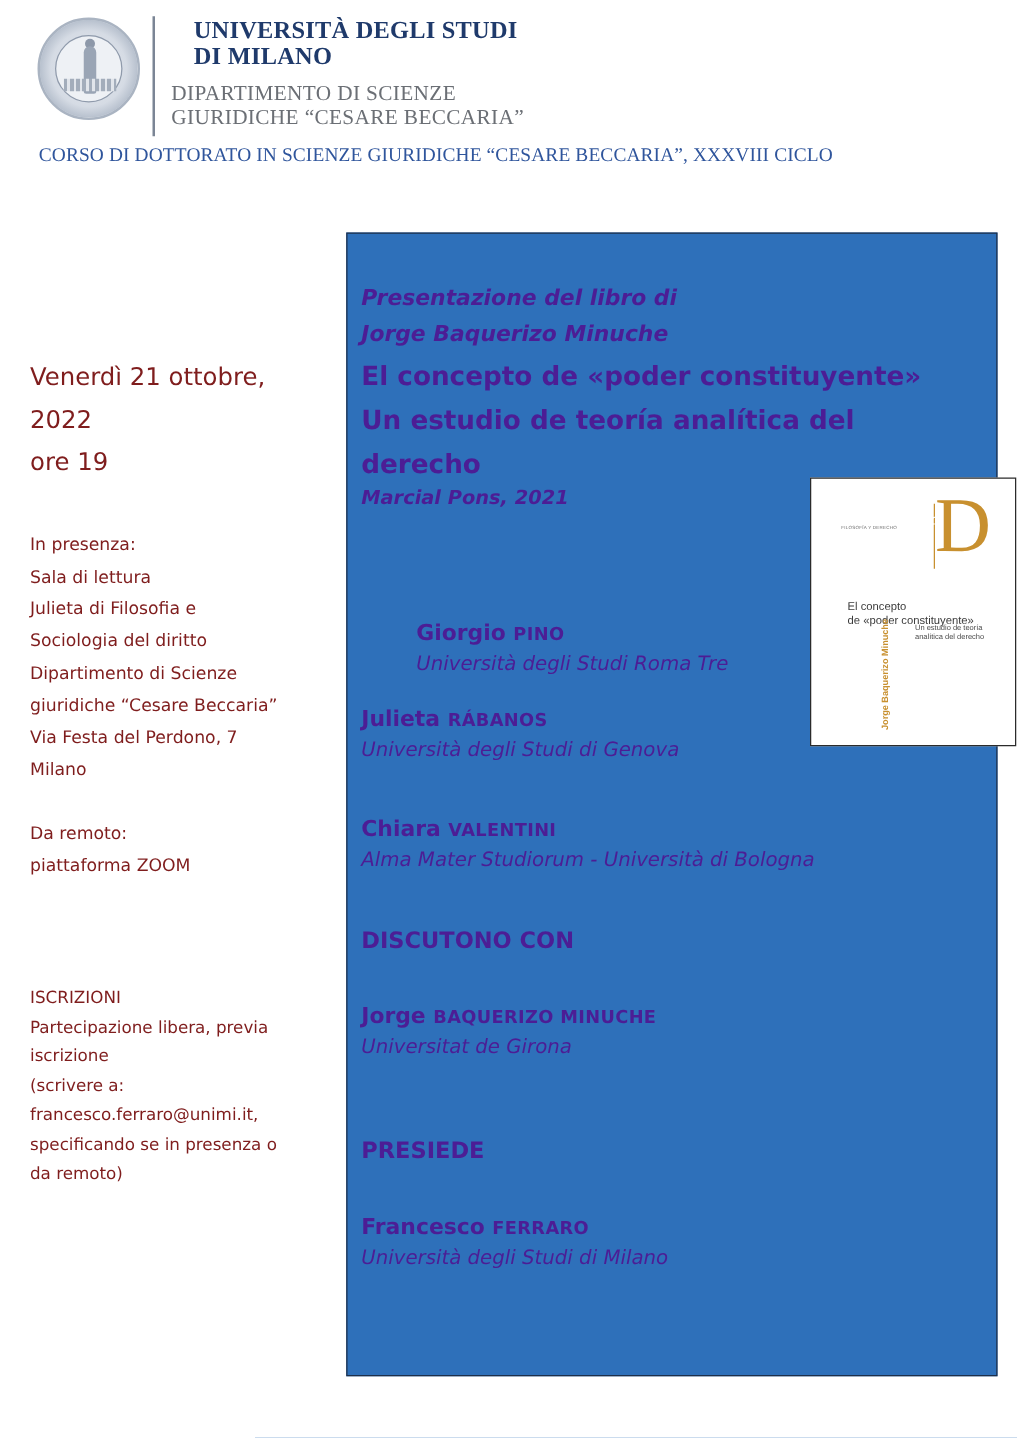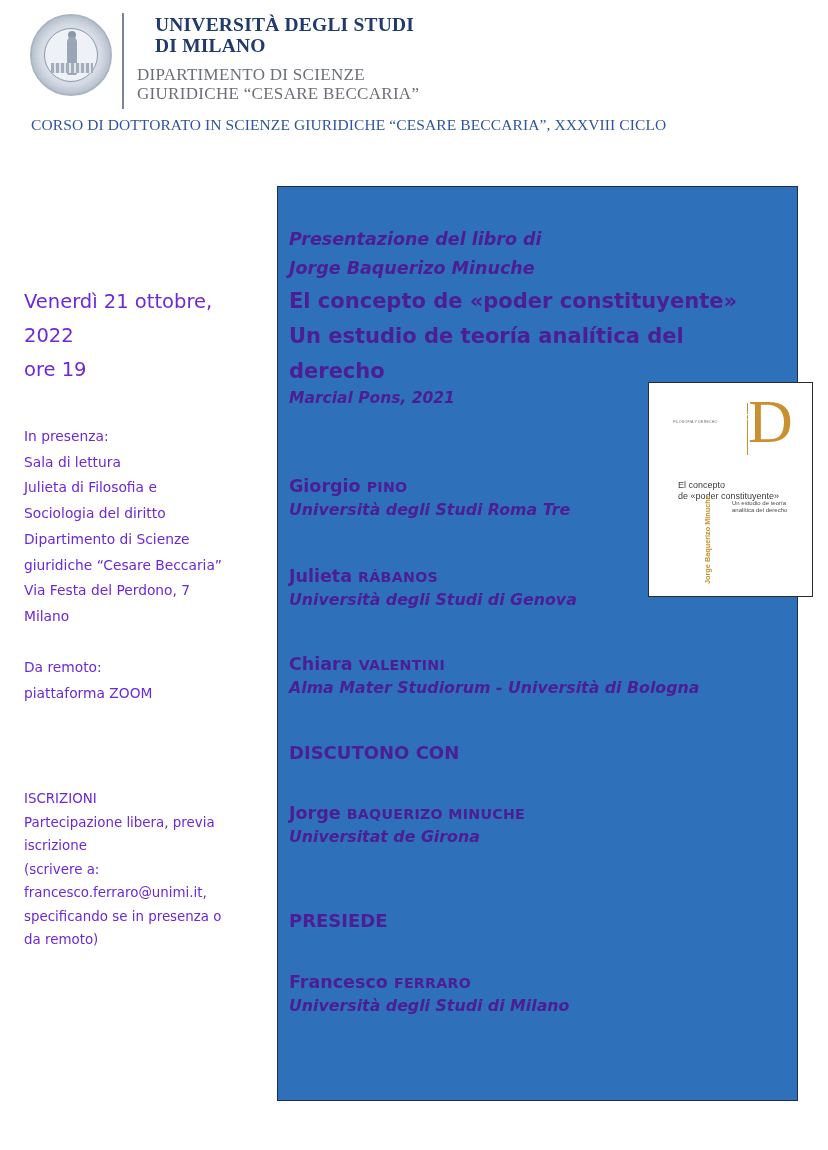--- a/index.html
+++ b/index.html
@@ -13,37 +13,37 @@
     .seal .inner { position: absolute; left: 12px; top: 12px; width: 54px; height: 54px; border-radius: 50%; border: 1px solid #8f9aab; background: #eef1f5; }
     .seal .figure { position: absolute; left: 22px; top: 8px; width: 10px; height: 38px; background: #9aa5b5; border-radius: 5px 5px 2px 2px; }
     .seal .head { position: absolute; left: 23px; top: 2px; width: 8px; height: 8px; border-radius: 50%; background: #8d98a9; }
     .seal .building { position: absolute; left: 6px; top: 34px; width: 42px; height: 10px; background: repeating-linear-gradient(90deg, #a3adbb 0 3px, #e1e5eb 3px 5px); }
     .vline { position: absolute; left: 122px; top: 13px; width: 2px; height: 96px; background: #7b8595; }
     .uni-name { position: absolute; left: 155px; top: 14px; font-family: "Liberation Serif", serif; font-weight: bold; font-size: 19.5px; line-height: 21px; color: #1f3a6b; letter-spacing: 0.2px; }
     .dept-name { position: absolute; left: 137px; top: 65px; font-family: "Liberation Serif", serif; font-size: 17px; line-height: 19px; color: #6b6f75; letter-spacing: 0.3px; }
     .course { position: absolute; left: 31px; top: 116px; font-family: "Liberation Serif", serif; font-size: 15.5px; color: #2f559c; letter-spacing: 0.1px; white-space: nowrap; }
 
     
-    .left { position: absolute; left: 24px; color: #6d28d9; font-family: "DejaVu Sans", sans-serif; }
+    .left { position: absolute; left: 24px; color: #7f1d1d; font-family: "DejaVu Sans", sans-serif; }
     .date { top: 285px; font-size: 19.5px; line-height: 34px; }
     .venue { top: 424px; font-size: 13.8px; line-height: 25.7px; }
     .venue .it { }
     .reg { top: 787px; font-size: 13.4px; line-height: 23.5px; }
     .left .line { display: block; white-space: nowrap; }
     .left .gap { display: block; height: 25.7px; }
 
     
     .panel { position: absolute; left: 277px; top: 186px; width: 521px; height: 915px; background: #2e70ba; border: 1.5px solid #1d2f4a; }
     .ptext { position: absolute; left: 289px; color: #4c1d95; font-family: "DejaVu Sans", sans-serif; white-space: nowrap; }
     .pres { top: 225px; font-size: 17.5px; line-height: 29px; font-style: italic; font-weight: bold; }
     .title { top: 284px; font-size: 21px; line-height: 35px; font-weight: bold; }
     .pub { top: 389px; font-size: 15.5px; font-style: italic; font-weight: bold; }
     .person-name { font-size: 17.5px; font-weight: bold; }
     .person-name .sc { font-size: 14.2px; letter-spacing: 0.3px; }
-    .person-aff { font-size: 15.8px; font-style: italic; font-weight: bold; display: block; margin-top: 4px; }
+    .person-aff { font-size: 15.8px; font-style: italic; font-weight: normal; display: block; margin-top: 4px; }
     .section-label { font-size: 18px; font-weight: bold; }
 
     
     .cover { position: absolute; left: 648px; top: 382px; width: 165px; height: 215px; background: #ffffff; border: 1.5px solid #2b2b2b; }
     .cover .series { position: absolute; left: 24px; top: 37px; font-size: 3.6px; color: #6c6c6c; letter-spacing: 0.2px; white-space: nowrap; }
     .cover .bigd { position: absolute; left: 99px; top: 7px; font-family: "Liberation Serif", serif; font-size: 62px; line-height: 62px; color: #c8902f; }
     .cover .f { position: absolute; left: 92px; top: 26px; font-family: "Liberation Serif", serif; font-style: italic; font-size: 22px; color: #ffffff; }
     .cover .vrule { position: absolute; left: 98px; top: 20px; width: 1px; height: 52px; background: #c8902f; }
     .cover .ctitle { position: absolute; left: 29px; top: 97px; font-size: 9px; line-height: 10.5px; color: #3b3b3b; white-space: nowrap; }
     .cover .csub { position: absolute; left: 83px; top: 117px; font-size: 6px; line-height: 7.3px; color: #4b4b4b; white-space: nowrap; }
@@ -106,21 +106,21 @@
   <div>Presentazione del libro di</div>
   <div>Jorge Baquerizo Minuche</div>
 </div>
 <div class="ptext title">
   <div>El concepto de «poder constituyente»</div>
   <div>Un estudio de teoría analítica del</div>
   <div>derecho</div>
 </div>
 <div class="ptext pub">Marcial Pons, 2021</div>
 
-<div class="ptext" style="top:476px;">
+<div class="ptext" style="top:497px;margin-left:44px;">
   <span class="person-name"><span>Giorgio </span><span class="sc">PINO</span></span>
   <span class="person-aff">Università degli Studi Roma Tre</span>
 </div>
 <div class="ptext" style="top:566px;">
   <span class="person-name"><span>Julieta </span><span class="sc">RÁBANOS</span></span>
   <span class="person-aff">Università degli Studi di Genova</span>
 </div>
 <div class="ptext" style="top:654px;">
   <span class="person-name"><span>Chiara </span><span class="sc">VALENTINI</span></span>
   <span class="person-aff">Alma Mater Studiorum - Università di Bologna</span>

